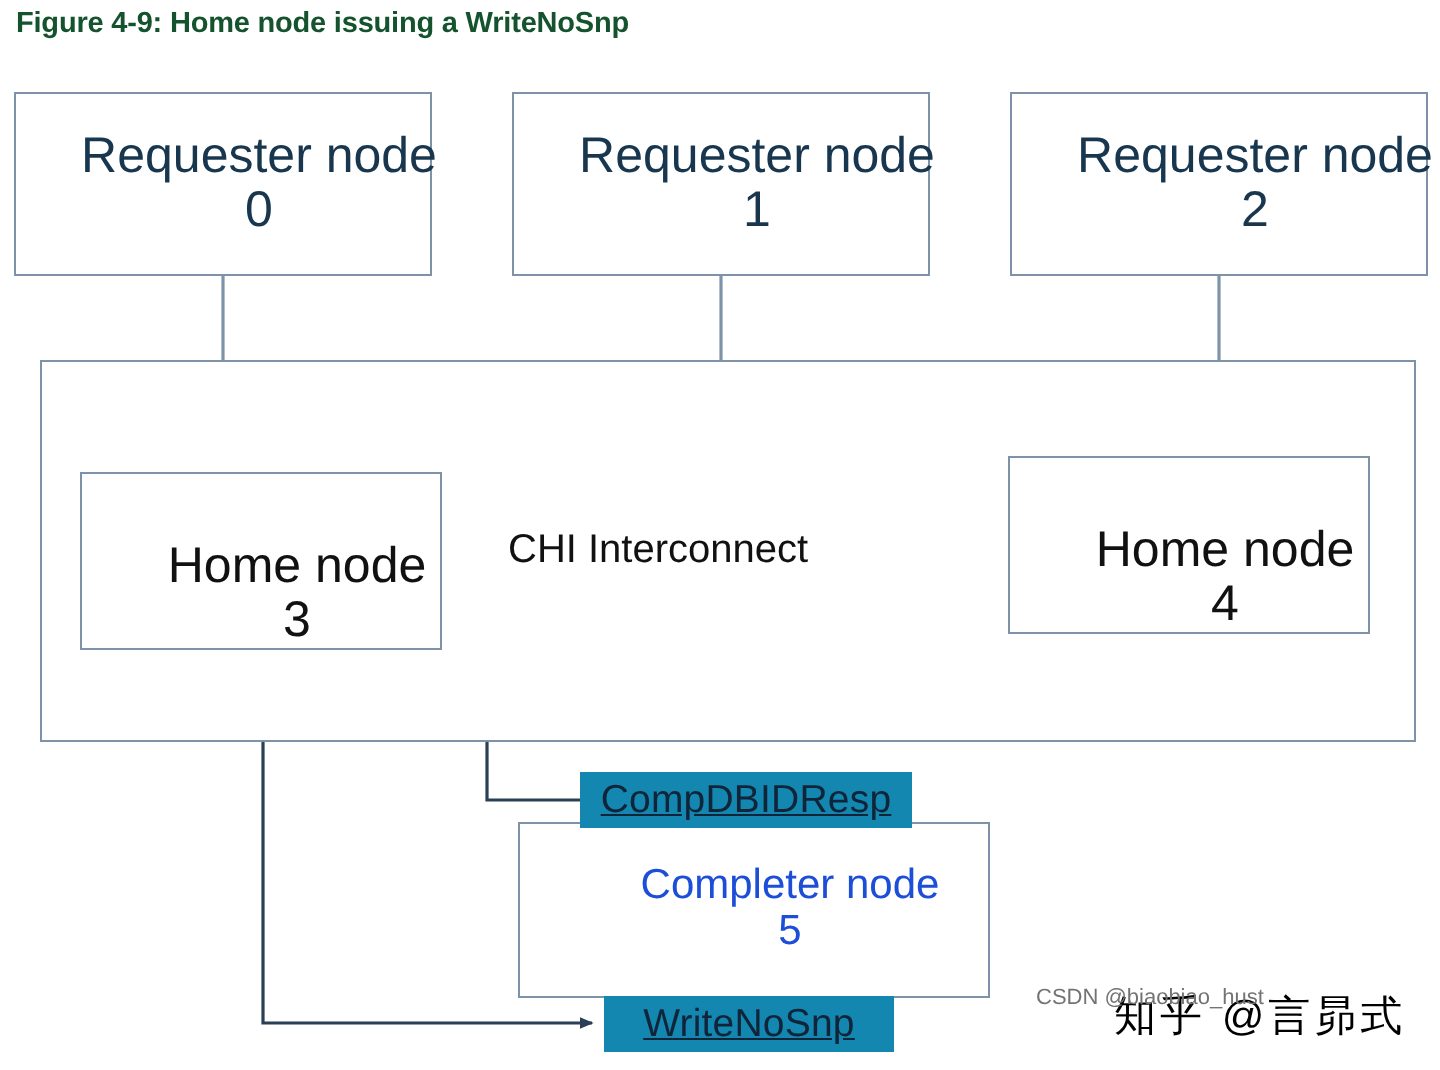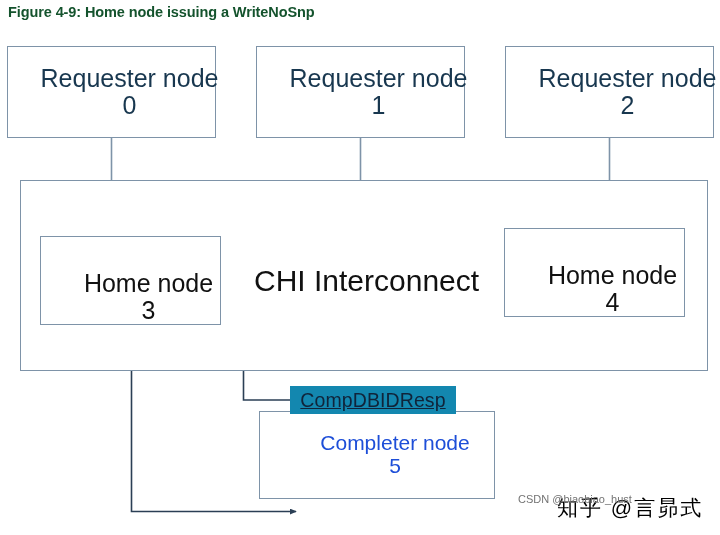--- a/index.html
+++ b/index.html
@@ -77,21 +77,21 @@
     background: #ffffff;
     border: 1.4px solid #7e93a8;
   }
   #home3 { left: 40px;  top: 236px; width: 181px; height: 89px; }
   #home4 { left: 504px; top: 228px; width: 181px; height: 89px; }
   #completer5 { left: 259px; top: 411px; width: 236px; height: 88px; }
   #chi-label {
     position: absolute;
     left: 254px;
     top: 264px;
-    font-size: 30px;
+    font-size: 20px;
     color: #111111;
     white-space: nowrap;
   }
   .msg-label {
     position: absolute;
     box-sizing: border-box;
     background: #1387af;
     color: #10243a;
     font-size: 19.5px;
     display: flex;
@@ -175,18 +175,19 @@
     <span class="ln">4</span>
   </div>
 
   <div class="node-box completer" id="completer5">
     <span class="ln">Completer node</span>
     <span class="ln">5</span>
   </div>
 
   <div class="msg-label" id="msg-comp">CompDBIDResp</div>
 
+  <div class="msg-label" id="msg-write">WriteNoSnp</div>
 
   <div id="watermark-cn">知乎 @言昴式</div>
 
   <div id="watermark">CSDN @biaobiao_hust</div>
 
 </div>
 
 </body></html>

